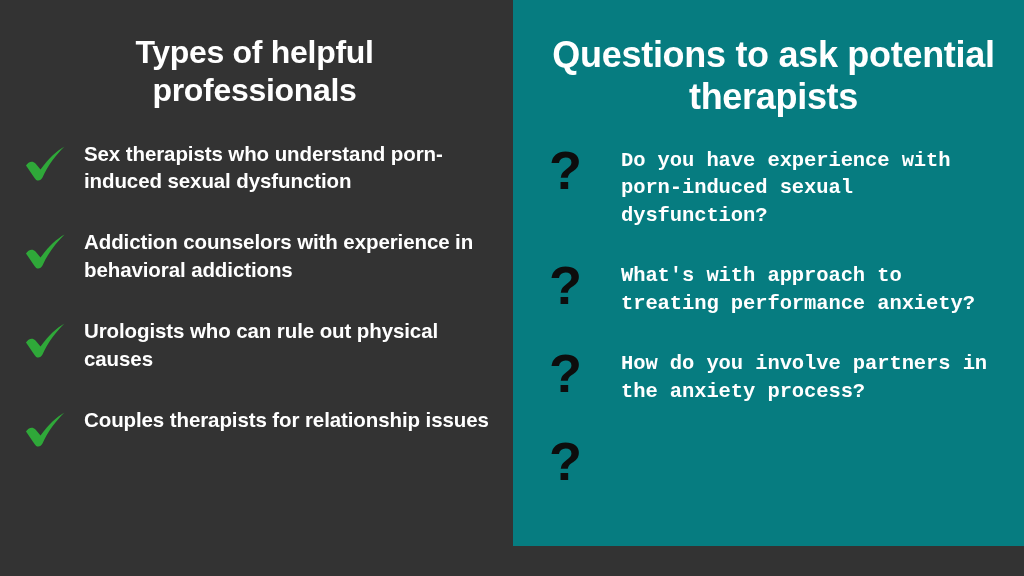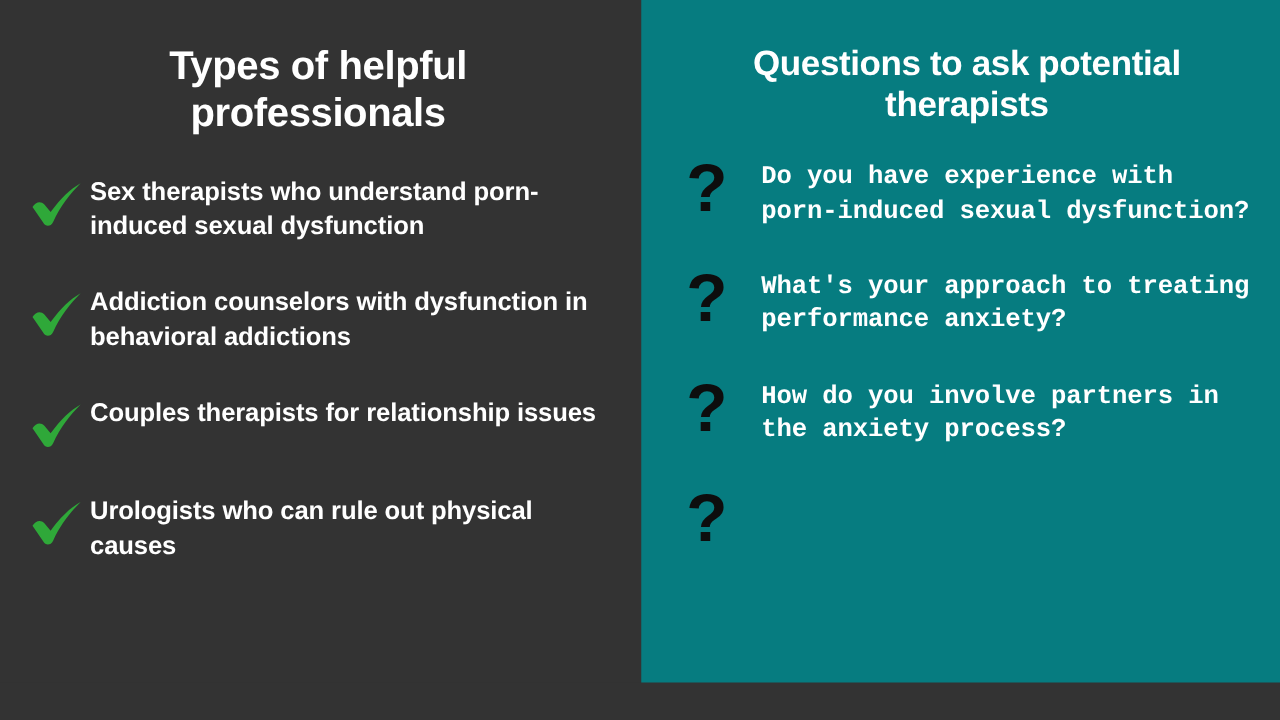--- a/index.html
+++ b/index.html
@@ -47,21 +47,21 @@
     text-align: center;
     line-height: 1.18;
     letter-spacing: -0.3px;
     margin: 0;
   }
   .panel-left .panel-title {
     font-size: 32px;
     padding: 12px 42px 0 42px;
   }
   .panel-right .panel-title {
-    font-size: 28px;
+    font-size: 36px;
     padding: 12px 4px 0 4px;
   }
 
   
   .item-list {
     list-style: none;
     margin: 0;
     padding: 0;
     display: flex;
     flex-direction: column;
@@ -74,20 +74,21 @@
   .panel-right .item-list {
     margin-top: 28px;
     gap: 33px;
     padding-left: 12px;
   }
 
   .item {
     display: flex;
     flex-direction: row;
     align-items: flex-start;
+    gap: 12px;
   }
 
   
   .marker-check {
     flex: 0 0 auto;
     width: 46px;
     height: 40px;
     margin-top: 4px;
     margin-right: 4px;
     display: block;
@@ -146,57 +147,57 @@
         </span>
         <span class="item-text">Sex therapists who understand porn-induced sexual dysfunction</span>
       </li>
 
       <li class="item">
         <span class="marker-check">
           <svg viewBox="0 0 46 40" xmlns="http://www.w3.org/2000/svg" aria-hidden="true">
             <path d="M4 21.5 C6.5 17.5 10.5 16.5 13.5 19.5 L18.5 25.5 C27 14 34 7.5 42.5 2.5 C34.5 10.5 26 21 20.5 33.5 C18.5 37.5 14.5 37.5 12.5 34 Z" fill="#2FA839"></path>
           </svg>
         </span>
-        <span class="item-text">Addiction counselors with dysfunction in behavioral addictions</span>
+        <span class="item-text">Addiction counselors with experience in behavioral addictions</span>
+      </li>
+
+      <li class="item">
+        <span class="marker-check">
+          <svg viewBox="0 0 46 40" xmlns="http://www.w3.org/2000/svg" aria-hidden="true">
+            <path d="M4 21.5 C6.5 17.5 10.5 16.5 13.5 19.5 L18.5 25.5 C27 14 34 7.5 42.5 2.5 C34.5 10.5 26 21 20.5 33.5 C18.5 37.5 14.5 37.5 12.5 34 Z" fill="#2FA839"></path>
+          </svg>
+        </span>
+        <span class="item-text">Urologists who can rule out physical causes</span>
       </li>
 
       <li class="item">
         <span class="marker-check">
           <svg viewBox="0 0 46 40" xmlns="http://www.w3.org/2000/svg" aria-hidden="true">
             <path d="M4 21.5 C6.5 17.5 10.5 16.5 13.5 19.5 L18.5 25.5 C27 14 34 7.5 42.5 2.5 C34.5 10.5 26 21 20.5 33.5 C18.5 37.5 14.5 37.5 12.5 34 Z" fill="#2FA839"></path>
           </svg>
         </span>
         <span class="item-text">Couples therapists for relationship issues</span>
-      </li>
-
-      <li class="item">
-        <span class="marker-check">
-          <svg viewBox="0 0 46 40" xmlns="http://www.w3.org/2000/svg" aria-hidden="true">
-            <path d="M4 21.5 C6.5 17.5 10.5 16.5 13.5 19.5 L18.5 25.5 C27 14 34 7.5 42.5 2.5 C34.5 10.5 26 21 20.5 33.5 C18.5 37.5 14.5 37.5 12.5 34 Z" fill="#2FA839"></path>
-          </svg>
-        </span>
-        <span class="item-text">Urologists who can rule out physical causes</span>
       </li>
 
     </ul>
   </section>
 
   <section class="panel panel-right">
     <h1 class="panel-title">Questions to ask potential therapists</h1>
 
     <ul class="item-list">
 
       <li class="item">
         <span class="marker-question">?</span>
         <span class="item-text">Do you have experience with porn-induced sexual dysfunction?</span>
       </li>
 
       <li class="item">
         <span class="marker-question">?</span>
-        <span class="item-text">What's your approach to treating performance anxiety?</span>
+        <span class="item-text">What's with approach to treating performance anxiety?</span>
       </li>
 
       <li class="item">
         <span class="marker-question">?</span>
         <span class="item-text">How do you involve partners in the anxiety process?</span>
       </li>
 
       <li class="item">
         <span class="marker-question">?</span>
       </li>

